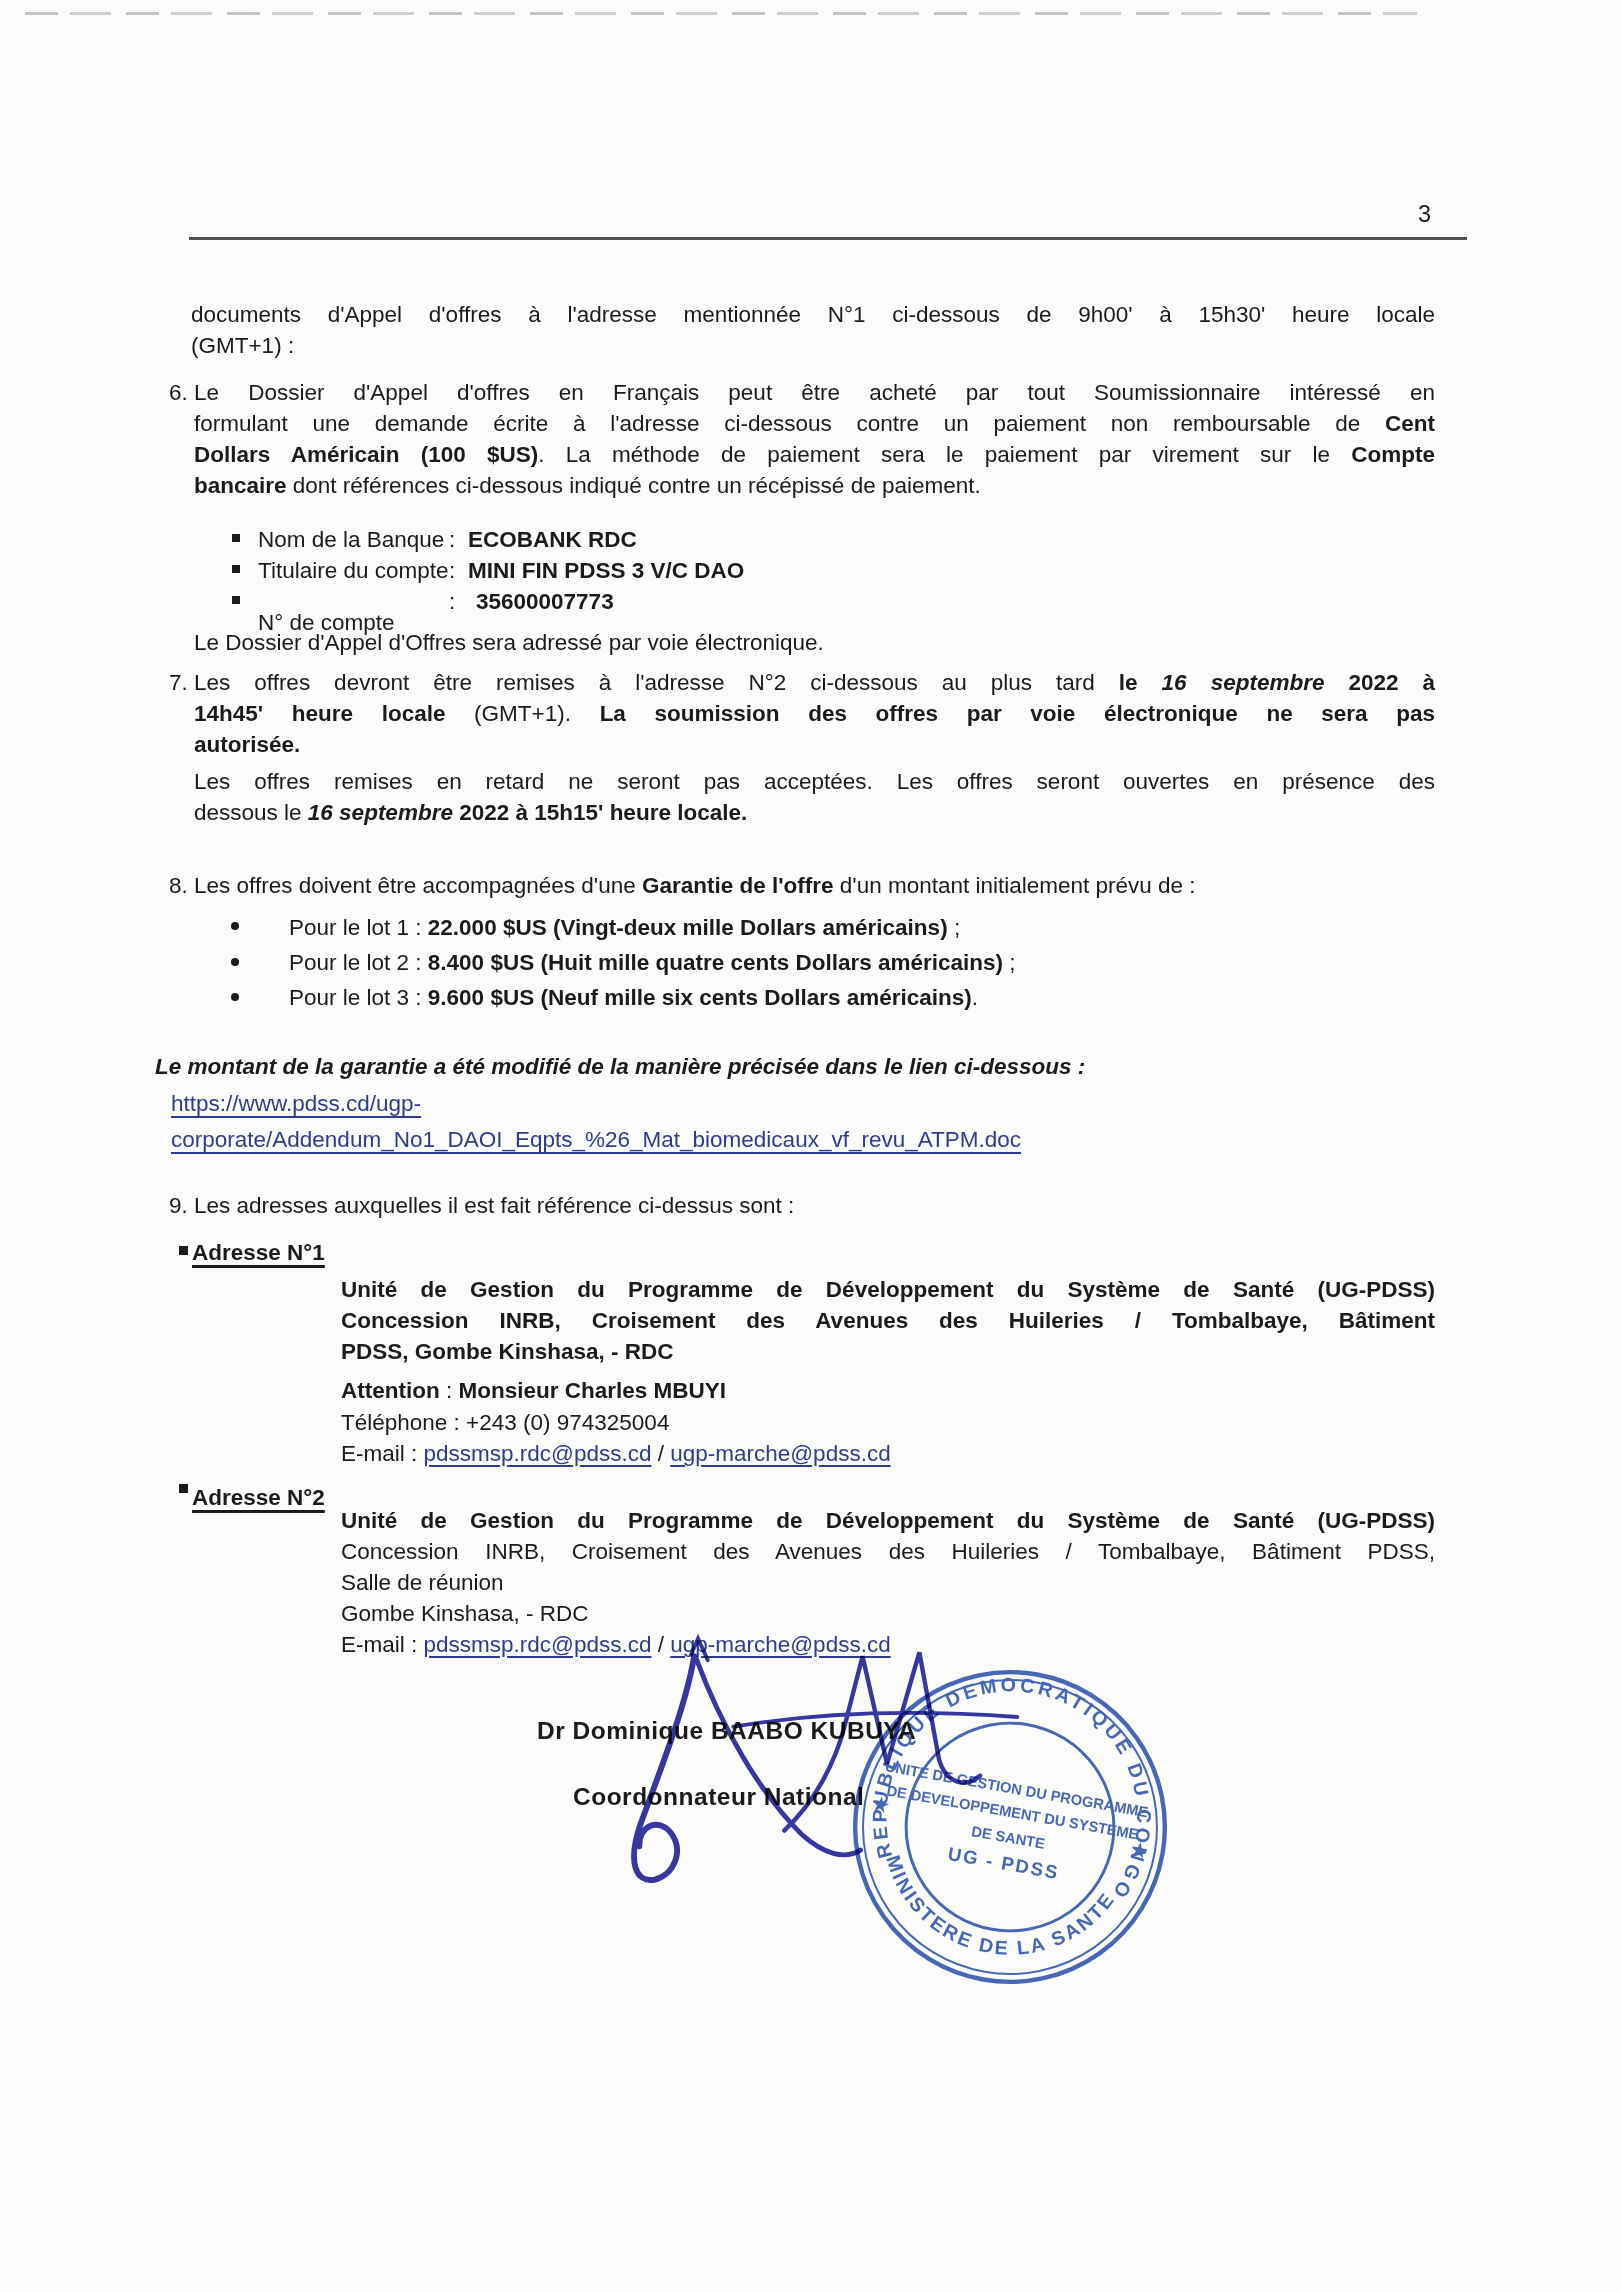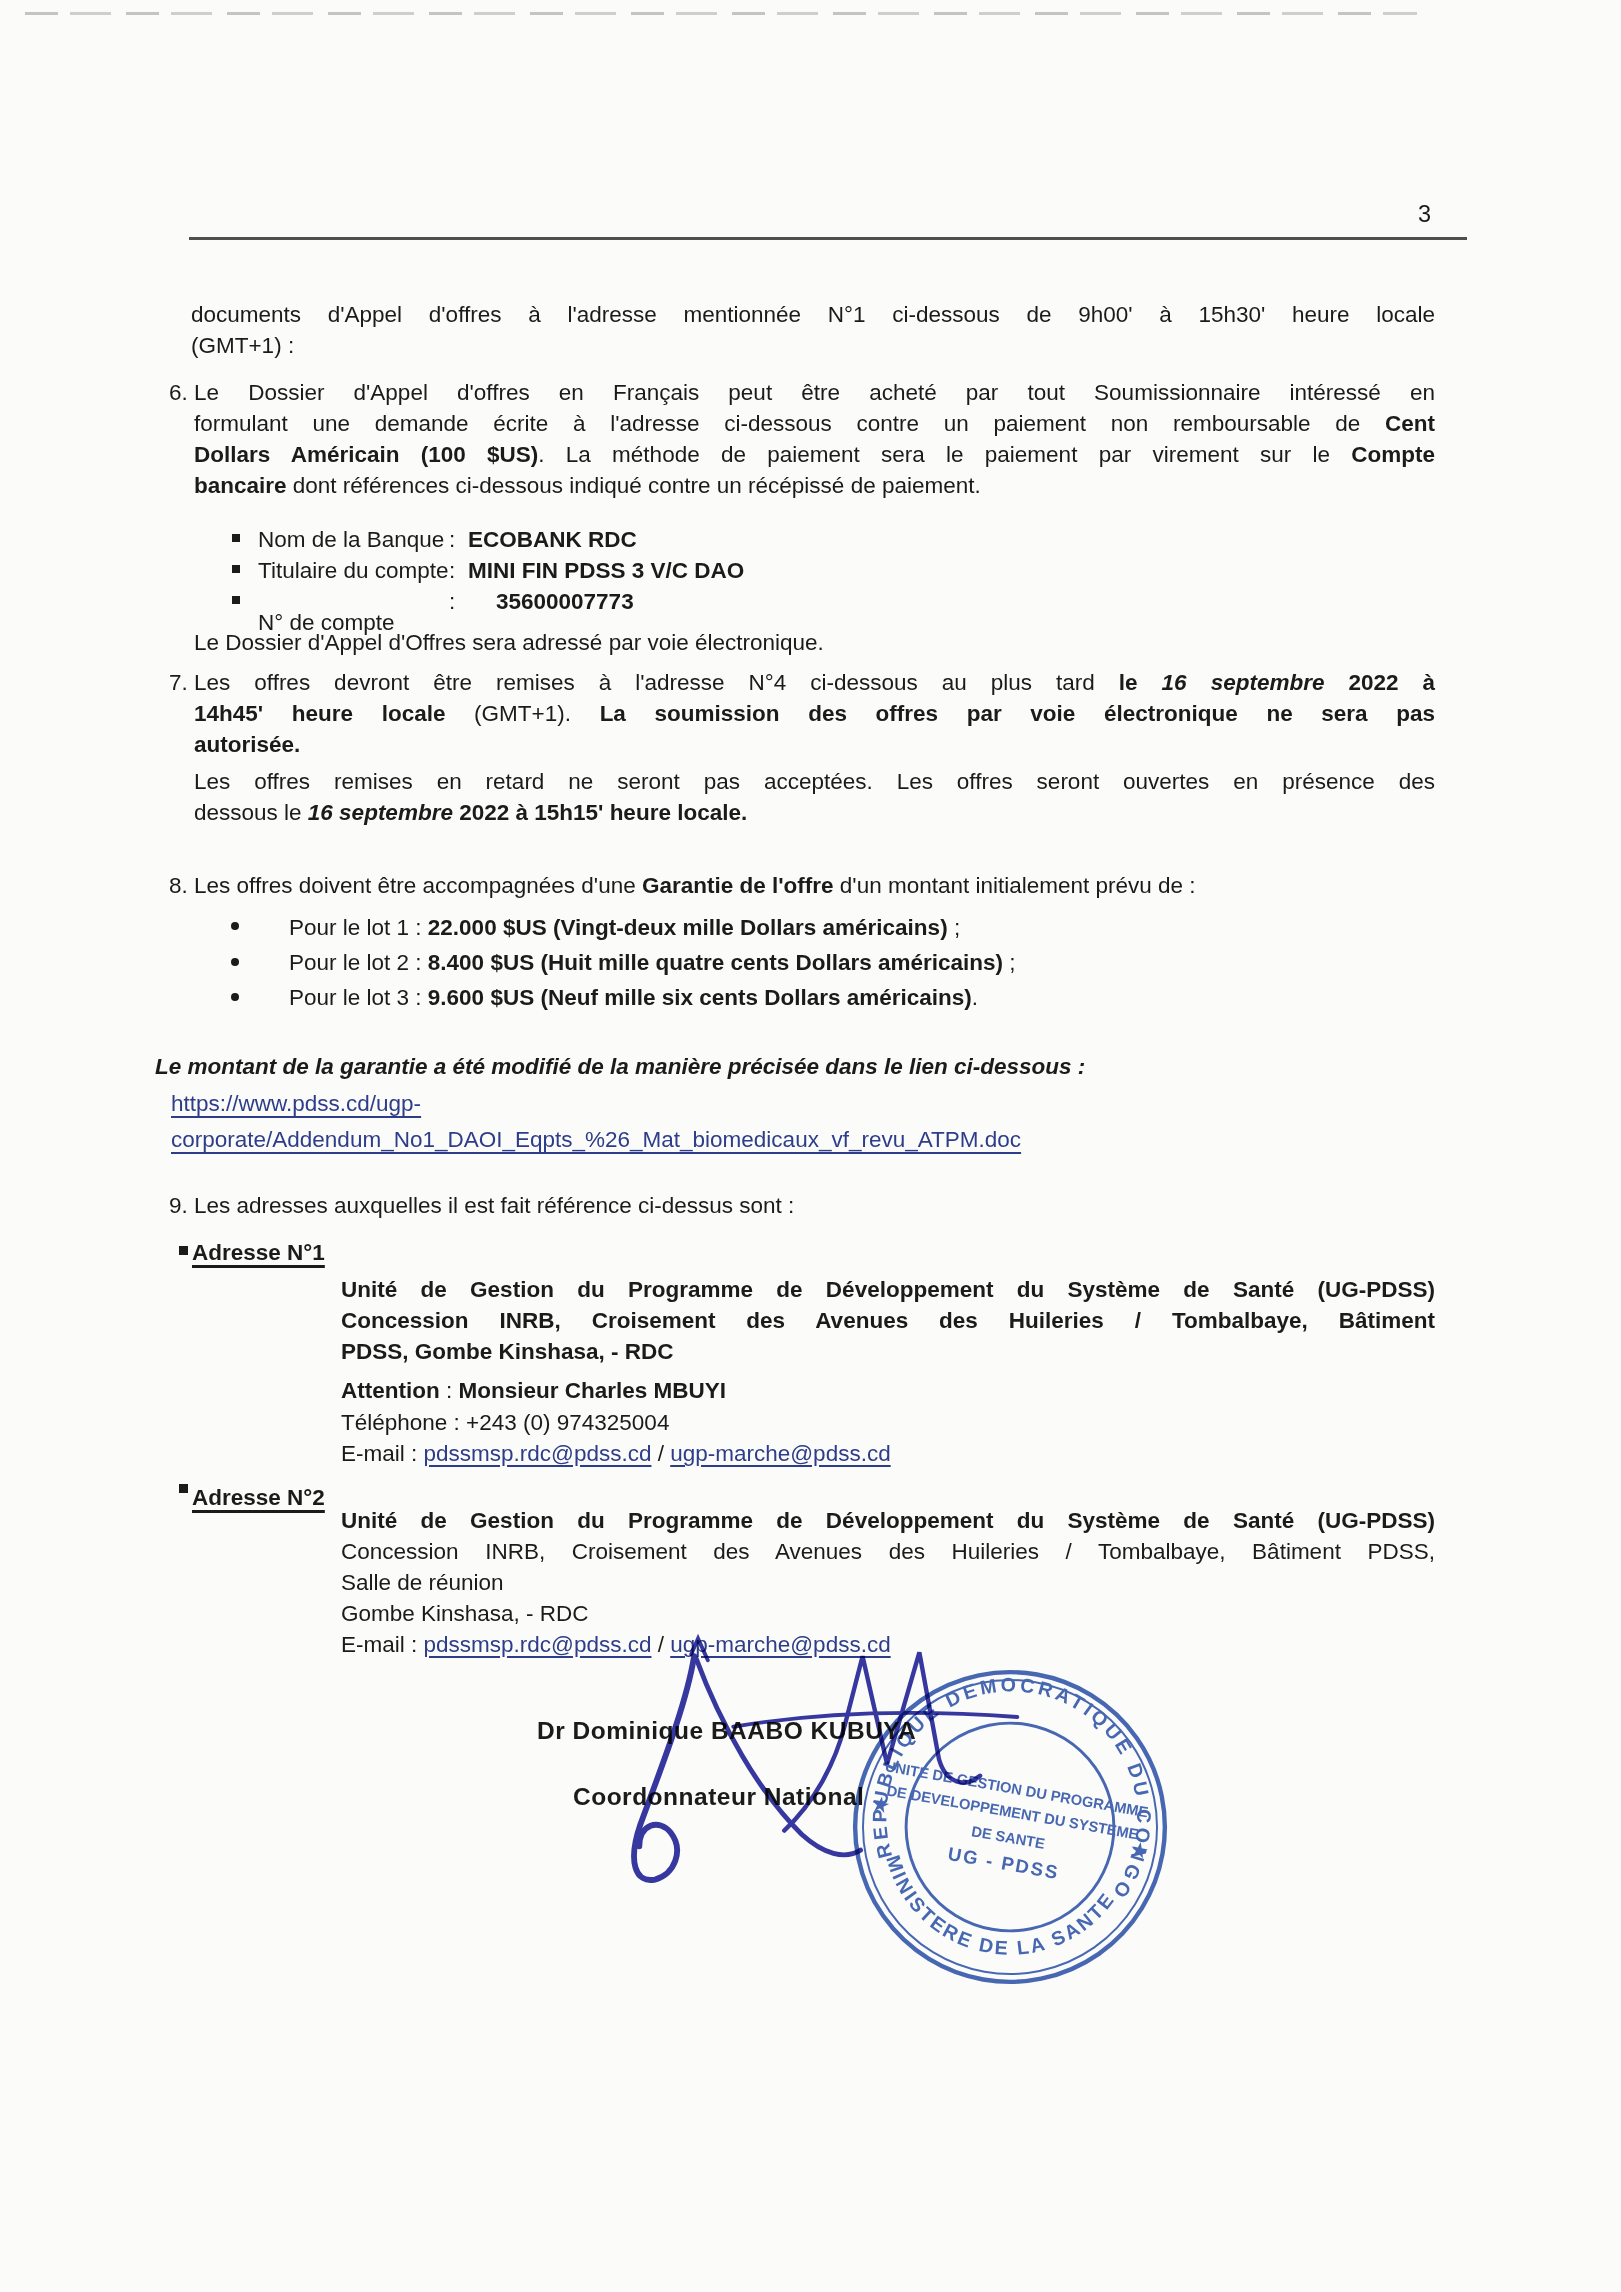--- a/index.html
+++ b/index.html
@@ -65,29 +65,29 @@
     <div style="position:relative;height:31px;text-align:center;">
       <span class="abs sq" style="top:9.8px;left:232px;width:7.8px;height:7.8px;"></span>
       <span class="abs" style="left:258px;">Titulaire du compte</span>
       <span class="abs" style="left:449px;">:</span>
       <span class="abs b" style="left:468px;">MINI FIN PDSS 3 V/C DAO</span>
     </div>
     <div style="position:relative;height:31px;">
       <span class="abs sq" style="top:9.8px;left:232px;width:7.8px;height:7.8px;"></span>
       <span class="abs" style="left:258px;margin-top:21px;">N° de compte</span>
       <span class="abs" style="left:449px;">:</span>
-      <span class="abs b" style="left:496px;">35600007773</span>
+      <span class="abs b" style="left:476px;">35600007773</span>
     </div>
   </div>
 
   <div class="abs" style="top:627px;left:194px;">Le Dossier d'Appel d'Offres sera adressé par voie électronique.</div>
 
   <div class="abs" style="top:667px;left:169px;">7.</div>
   <div class="abs" style="top:667px;left:194px;width:1241px;">
-    <div class="j"><span>Les offres devront être remises à l'adresse N°4 ci-dessous au plus tard </span><span class="seg-b">le </span><span class="seg-bi">16 septembre </span><span class="seg-b">2022 à</span></div>
+    <div class="j"><span>Les offres devront être remises à l'adresse N°2 ci-dessous au plus tard </span><span class="seg-b">le </span><span class="seg-bi">16 septembre </span><span class="seg-b">2022 à</span></div>
     <div class="j"><span class="seg-b">14h45' heure locale </span><span>(GMT+1). </span><span class="seg-b">La soumission des offres par voie électronique ne sera pas</span></div>
     <div><span class="seg-b">autorisée.</span></div>
   </div>
   <div class="abs" style="top:766px;left:194px;width:1241px;">
     <div class="j"><span>Les offres remises en retard ne seront pas acceptées. Les offres seront ouvertes en présence des</span></div>
     <div><span>dessous le </span><span class="seg-bi">16 septembre </span><span class="seg-b">2022 à 15h15' heure locale.</span></div>
   </div>
 
   <div class="abs" style="top:870px;left:169px;">8.</div>
   <div class="abs" style="top:870px;left:194px;width:1241px;"><span>Les offres doivent être accompagnées d'une </span><span class="seg-b">Garantie de l'offre</span><span> d'un montant initialement prévu de :</span></div>

